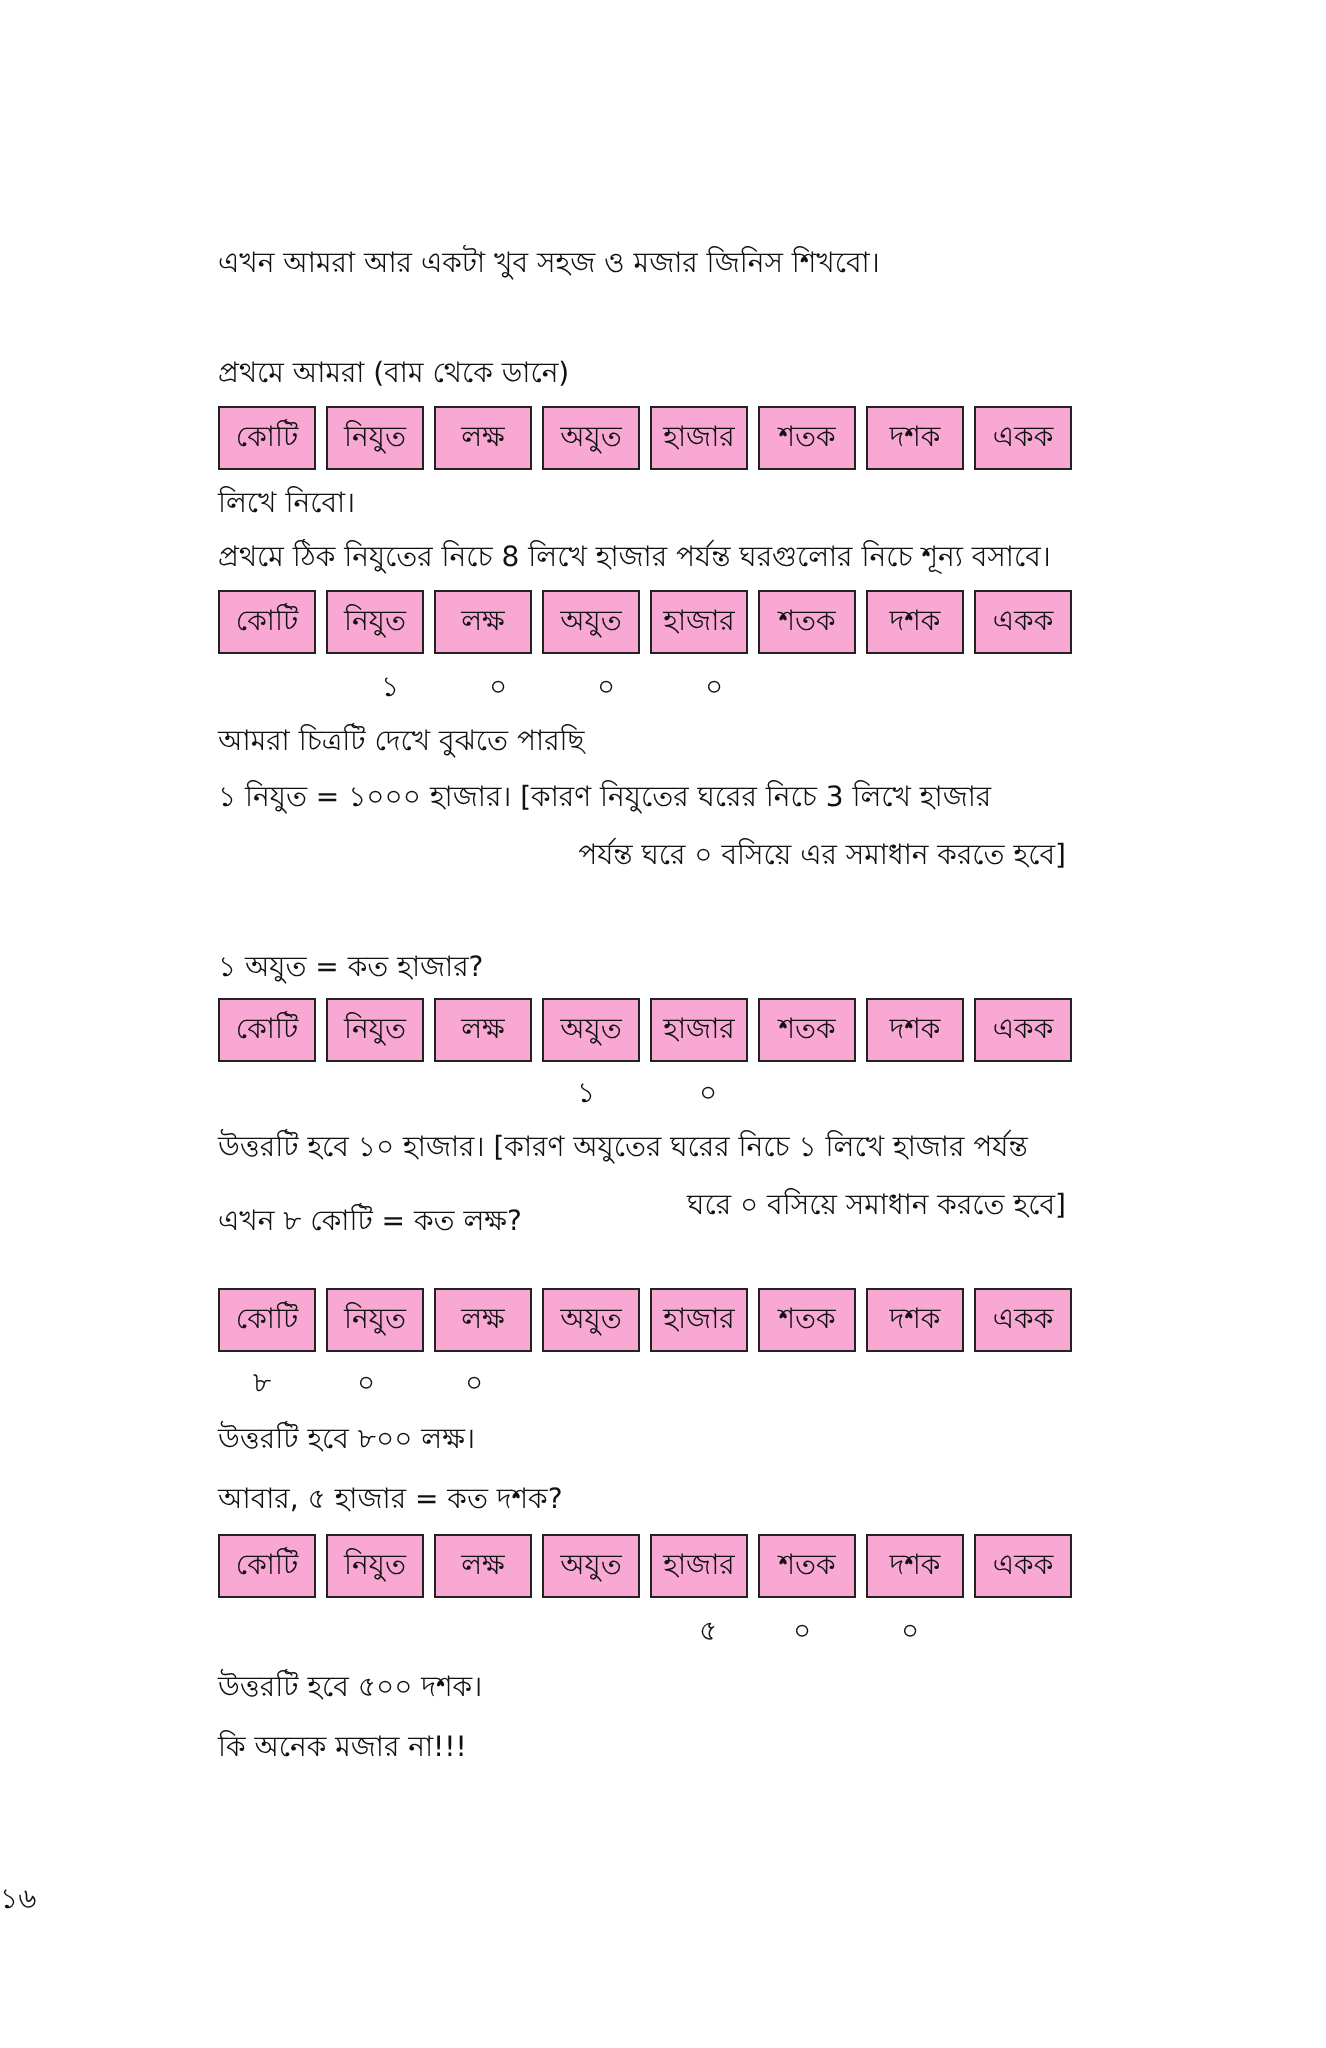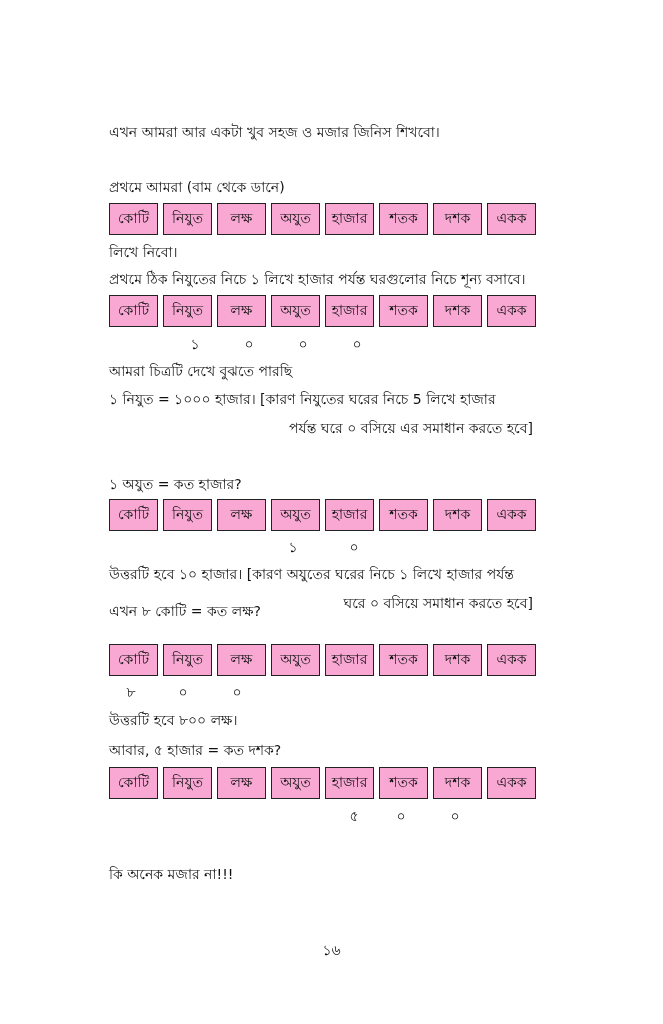--- a/index.html
+++ b/index.html
@@ -62,21 +62,20 @@
     width: 24px;
     text-align: center;
     font-size: 14px;
     line-height: 20px;
   }
   .page-number {
     position: absolute;
     top: 940px;
     left: 0;
     width: 663px;
-    text-align: center;
     font-size: 14px;
     line-height: 20px;
   }
 </style>
 </head>
 <body>
 
 <div class="page">
 
   <div class="line" style="top:122px">এখন আমরা আর একটা খুব সহজ ও মজার জিনিস শিখবো।</div>
@@ -87,21 +86,21 @@
     <div class="place-box" style="left:54px">নিযুত</div>
     <div class="place-box" style="left:108px">লক্ষ</div>
     <div class="place-box" style="left:162px">অযুত</div>
     <div class="place-box" style="left:216px">হাজার</div>
     <div class="place-box" style="left:270px">শতক</div>
     <div class="place-box" style="left:324px">দশক</div>
     <div class="place-box" style="left:378px">একক</div>
   </div>
 
   <div class="line" style="top:242px">লিখে নিবো।</div>
-  <div class="line" style="top:269px">প্রথমে ঠিক নিযুতের নিচে ১ লিখে হাজার পর্যন্ত ঘরগুলোর নিচে শূন্য বসাবে।</div>
+  <div class="line" style="top:269px">প্রথমে ঠিক নিযুতের নিচে 8 লিখে হাজার পর্যন্ত ঘরগুলোর নিচে শূন্য বসাবে।</div>
 
   <div class="place-row" style="top:295px">
     <div class="place-box" style="left:0px">কোটি</div>
     <div class="place-box" style="left:54px">নিযুত</div>
     <div class="place-box" style="left:108px">লক্ষ</div>
     <div class="place-box" style="left:162px">অযুত</div>
     <div class="place-box" style="left:216px">হাজার</div>
     <div class="place-box" style="left:270px">শতক</div>
     <div class="place-box" style="left:324px">দশক</div>
     <div class="place-box" style="left:378px">একক</div>
@@ -111,21 +110,21 @@
     <div class="digit" style="left:74px">১</div>
     <div class="digit" style="left:128px">০</div>
     <div class="digit" style="left:182px">০</div>
     <div class="digit" style="left:236px">০</div>
     <div class="digit" style="left:290px"></div>
     <div class="digit" style="left:344px"></div>
     <div class="digit" style="left:398px"></div>
   </div>
 
   <div class="line" style="top:361px">আমরা চিত্রটি দেখে বুঝতে পারছি</div>
-  <div class="line" style="top:389px">১ নিযুত = ১০০০ হাজার। [কারণ নিযুতের ঘরের নিচে 5 লিখে হাজার</div>
+  <div class="line" style="top:389px">১ নিযুত = ১০০০ হাজার। [কারণ নিযুতের ঘরের নিচে 3 লিখে হাজার</div>
   <div class="line right" style="top:418px">পর্যন্ত ঘরে ০ বসিয়ে এর সমাধান করতে হবে]</div>
   <div class="line" style="top:474px">১ অযুত = কত হাজার?</div>
 
   <div class="place-row" style="top:499px">
     <div class="place-box" style="left:0px">কোটি</div>
     <div class="place-box" style="left:54px">নিযুত</div>
     <div class="place-box" style="left:108px">লক্ষ</div>
     <div class="place-box" style="left:162px">অযুত</div>
     <div class="place-box" style="left:216px">হাজার</div>
     <div class="place-box" style="left:270px">শতক</div>
@@ -185,16 +184,17 @@
     <div class="digit" style="left:20px"></div>
     <div class="digit" style="left:74px"></div>
     <div class="digit" style="left:128px"></div>
     <div class="digit" style="left:182px"></div>
     <div class="digit" style="left:233px">৫</div>
     <div class="digit" style="left:280px">০</div>
     <div class="digit" style="left:334px">০</div>
     <div class="digit" style="left:398px"></div>
   </div>
 
+  <div class="line" style="top:834px">উত্তরটি হবে ৫০০ দশক।</div>
   <div class="line" style="top:864px">কি অনেক মজার না!!!</div>
 
   <div class="page-number">১৬</div>
 </div>
 
 </body></html>

